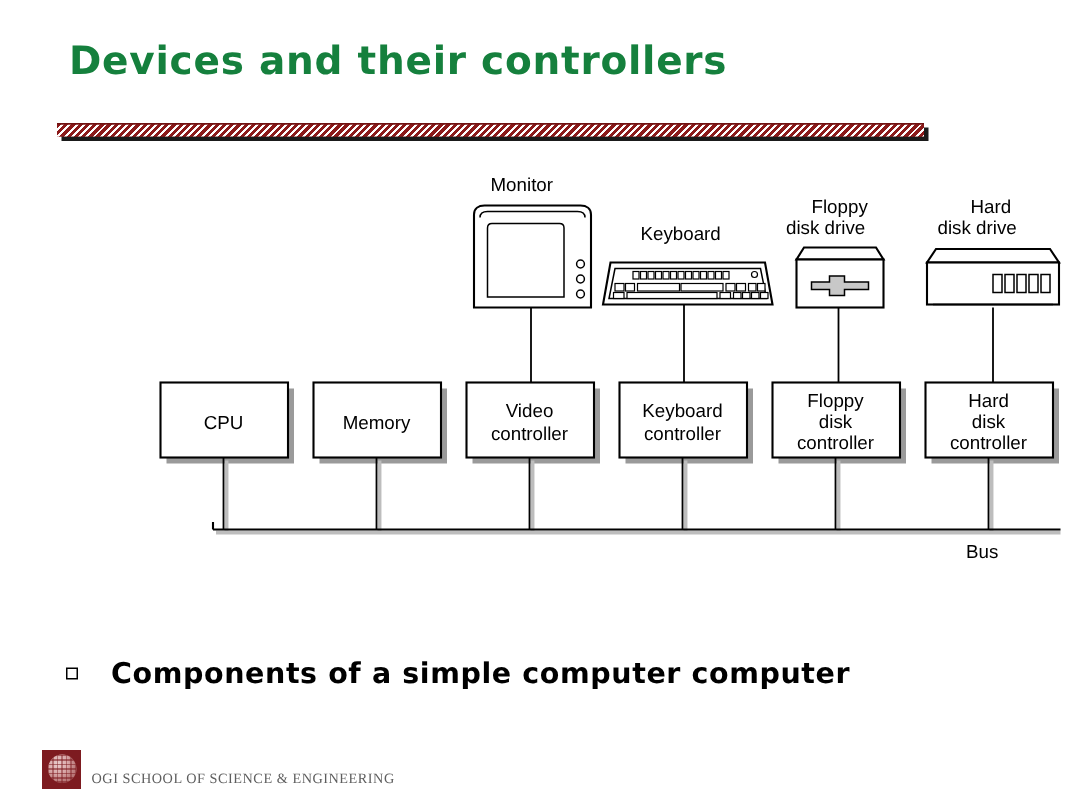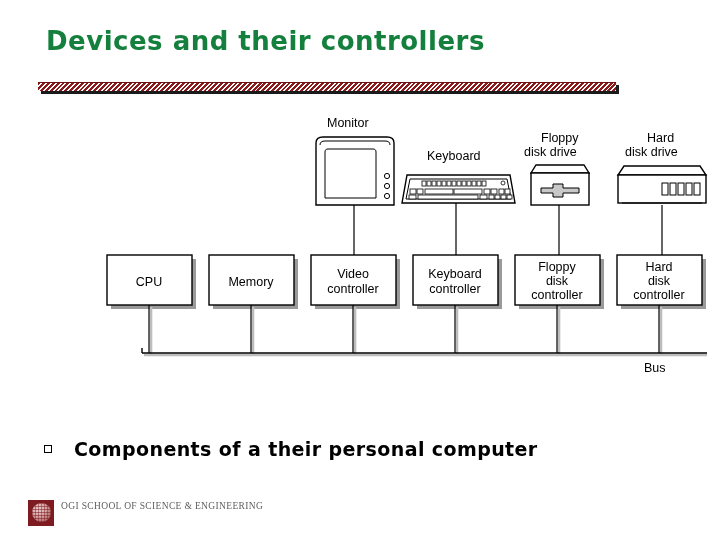--- a/index.html
+++ b/index.html
@@ -124,21 +124,21 @@
     color: #000000;
     white-space: nowrap;
   }
 
   
   #footer {
     position: absolute;
     left: 8px;
     top: 500px;
     display: flex;
-    align-items: flex-start;
+    align-items: flex-end;
     padding-left: 20px;
   }
   #footer-logo {
     width: 26px;
     height: 26px;
     background: #7d1b20;
     position: relative;
     overflow: hidden;
     flex: 0 0 auto;
     margin-right: 7px;
@@ -351,21 +351,21 @@
     <line class="darkline" x1="98" y1="243" x2="98" y2="248"></line>
 
     <text class="bus-label" x="600" y="267">Bus</text>
   </g>
 
 </svg>
 </div>
 
 <div id="bullet-row">
   <div id="bullet-marker"></div>
-  <div id="bullet-text">Components of a their personal computer</div>
+  <div id="bullet-text">Components of a simple computer computer</div>
 </div>
 
 <div id="footer">
   <div id="footer-logo">
     <div id="footer-logo-globe"></div>
     <div id="footer-logo-mesh"></div>
   </div>
   <div id="footer-text">
     <div class="footer-line">OGI SCHOOL OF SCIENCE &amp; ENGINEERING</div>
   </div>

